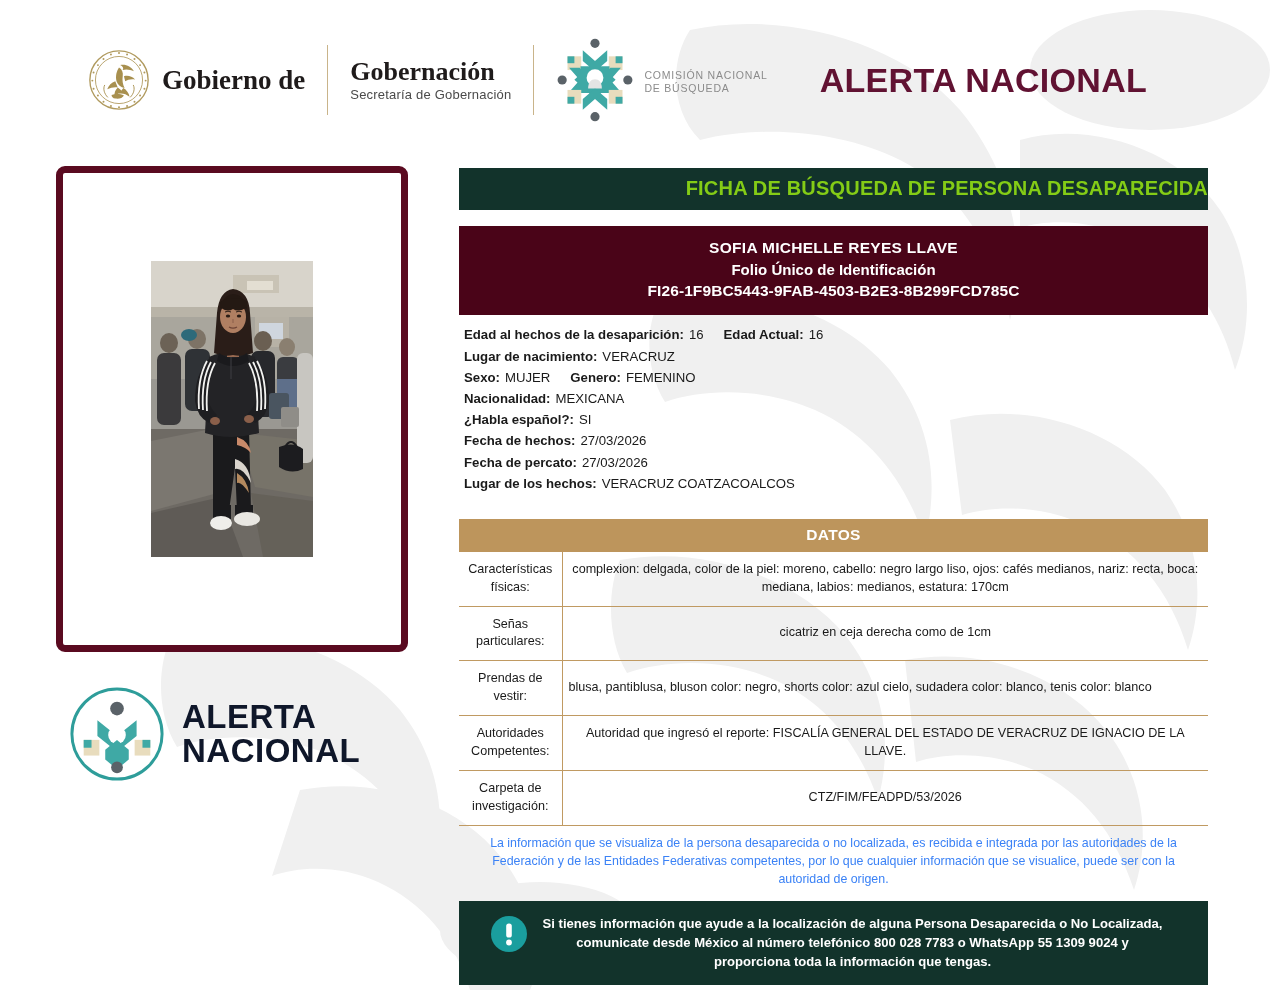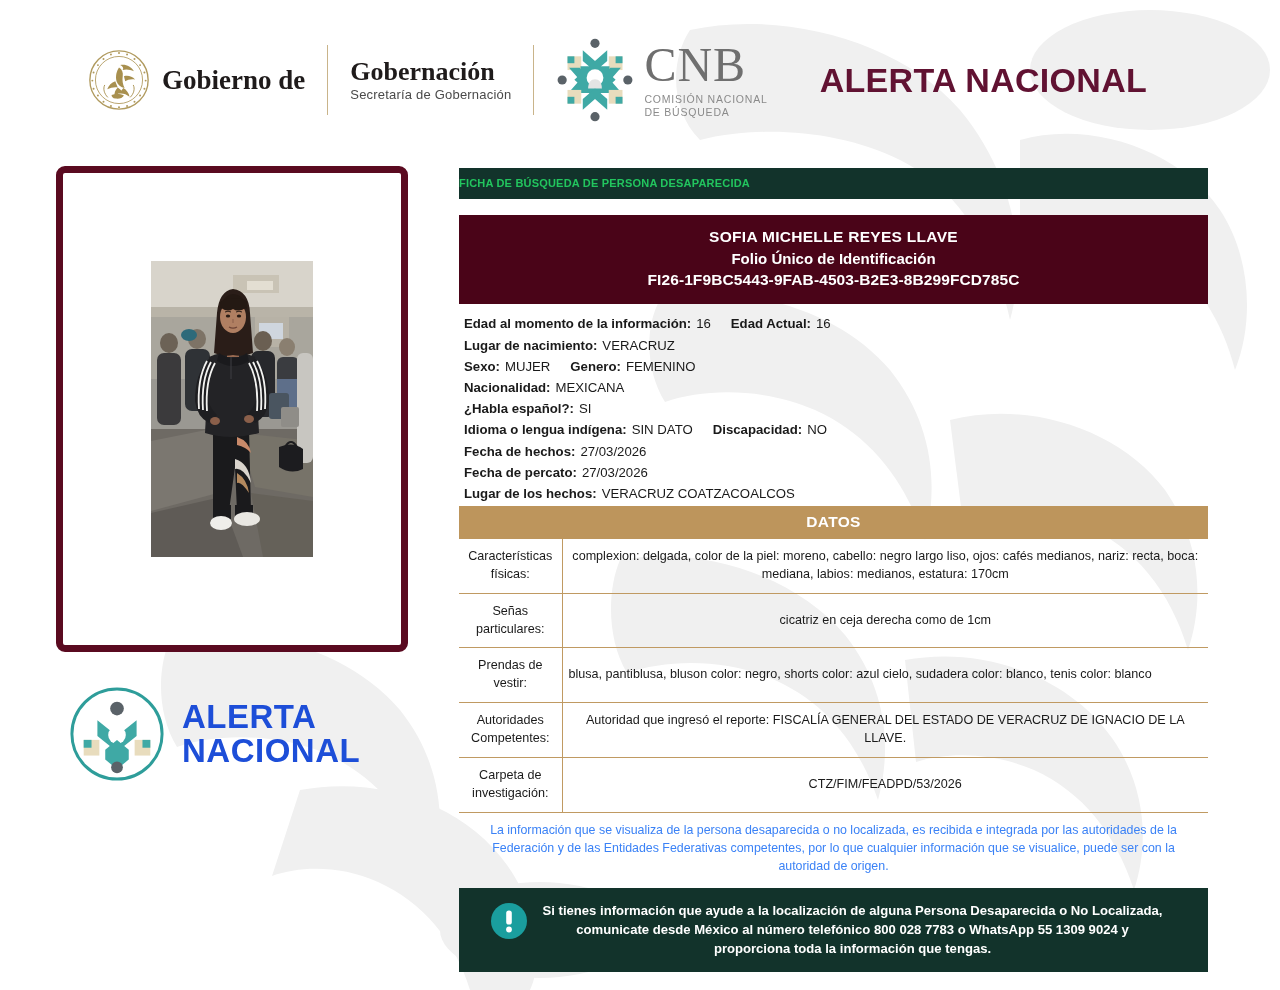--- a/index.html
+++ b/index.html
@@ -137,37 +137,37 @@
     left: 68px; top: 680px;
     width: 340px; height: 108px;
     display: flex;
     align-items: center;
   }
   #alerta-badge { width: 98px; height: 98px; flex: 0 0 auto; }
   #alerta-logo-text {
     margin-left: 16px;
     font-size: 33px;
     font-weight: 700;
-    color: #1d4ed8;
+    color: #0f172a;
     line-height: 1.02;
     letter-spacing: .5px;
   }
 
   
   #right-col {
     position: absolute;
     left: 459px; top: 168px;
     width: 749px;
   }
 
   #ficha-bar {
     background: #12332b;
-    color: #22c55e;
-    text-align: left;
-    font-size: 11px;
+    color: #84cc16;
+    text-align: right;
+    font-size: 20px;
     font-weight: 700;
     letter-spacing: .2px;
     padding: 9px 0 10px;
   }
 
   #name-bar {
     margin-top: 16px;
     background: #4a0418;
     color: #ffffff;
     text-align: center;
@@ -185,21 +185,21 @@
     font-size: 13.2px;
     color: #1a1a1a;
   }
   .frow { padding: 3.1px 0; white-space: nowrap; }
   .flabel { font-weight: 700; }
   .fvalue { font-weight: 400; margin-left: 5px; }
   .fgap { display: inline-block; width: 20px; }
 
   
   #datos-bar {
-    margin-top: 2px;
+    margin-top: 25px;
     background: #bd955c;
     color: #ffffff;
     text-align: center;
     font-size: 15.5px;
     font-weight: 700;
     letter-spacing: .3px;
     padding: 7px 0 8px;
   }
 
   #datos-table {
@@ -345,21 +345,20 @@
           <path d="M41 66 C41 58 45 54 50 54 C55 54 59 58 59 66 Z" fill="#e4e4e4"></path>
           <rect x="14" y="68" width="18" height="18" fill="#e8dcbd"></rect>
           <rect x="14" y="77" width="9" height="9" fill="#3fa9a5"></rect>
           <rect x="68" y="68" width="18" height="18" fill="#e8dcbd"></rect>
           <rect x="77" y="77" width="9" height="9" fill="#3fa9a5"></rect>
           <path d="M34 94 L50 80 L66 94 L66 80 L50 66 L34 80 Z" fill="#3fa9a5"></path>
           <circle cx="50" cy="103" r="6" fill="#5a6268"></circle>
         </g>
       </svg>
       <div class="cnb-words">
-        <div class="cnb-title">CNB</div>
         <div class="cnb-sub">
           <div>COMISIÓN NACIONAL</div>
           <div>DE BÚSQUEDA</div>
         </div>
       </div>
     </div>
 
     <div id="alerta-nacional-title">ALERTA NACIONAL</div>
   </div>
 
@@ -488,36 +487,33 @@
     <div id="ficha-bar">FICHA DE BÚSQUEDA DE PERSONA DESAPARECIDA</div>
 
     <div id="name-bar">
       <div class="nm">SOFIA MICHELLE REYES LLAVE</div>
       <div class="fo">Folio Único de Identificación</div>
       <div class="fu">FI26-1F9BC5443-9FAB-4503-B2E3-8B299FCD785C</div>
     </div>
 
     <div id="fields">
       <div class="frow">
-        <span class="flabel">Edad al momento de la información:</span><span class="fvalue">16</span><span class="fgap"></span><span class="flabel">Edad Actual:</span><span class="fvalue">16</span>
+        <span class="flabel">Edad al hechos de la desaparición:</span><span class="fvalue">16</span><span class="fgap"></span><span class="flabel">Edad Actual:</span><span class="fvalue">16</span>
       </div>
       <div class="frow">
         <span class="flabel">Lugar de nacimiento:</span><span class="fvalue">VERACRUZ</span>
       </div>
       <div class="frow">
         <span class="flabel">Sexo:</span><span class="fvalue">MUJER</span><span class="fgap"></span><span class="flabel">Genero:</span><span class="fvalue">FEMENINO</span>
       </div>
       <div class="frow">
         <span class="flabel">Nacionalidad:</span><span class="fvalue">MEXICANA</span>
       </div>
       <div class="frow">
         <span class="flabel">¿Habla español?:</span><span class="fvalue">SI</span>
-      </div>
-      <div class="frow">
-        <span class="flabel">Idioma o lengua indígena:</span><span class="fvalue">SIN DATO</span><span class="fgap"></span><span class="flabel">Discapacidad:</span><span class="fvalue">NO</span>
       </div>
       <div class="frow">
         <span class="flabel">Fecha de hechos:</span><span class="fvalue">27/03/2026</span>
       </div>
       <div class="frow">
         <span class="flabel">Fecha de percato:</span><span class="fvalue">27/03/2026</span>
       </div>
       <div class="frow">
         <span class="flabel">Lugar de los hechos:</span><span class="fvalue">VERACRUZ COATZACOALCOS</span>
       </div>

